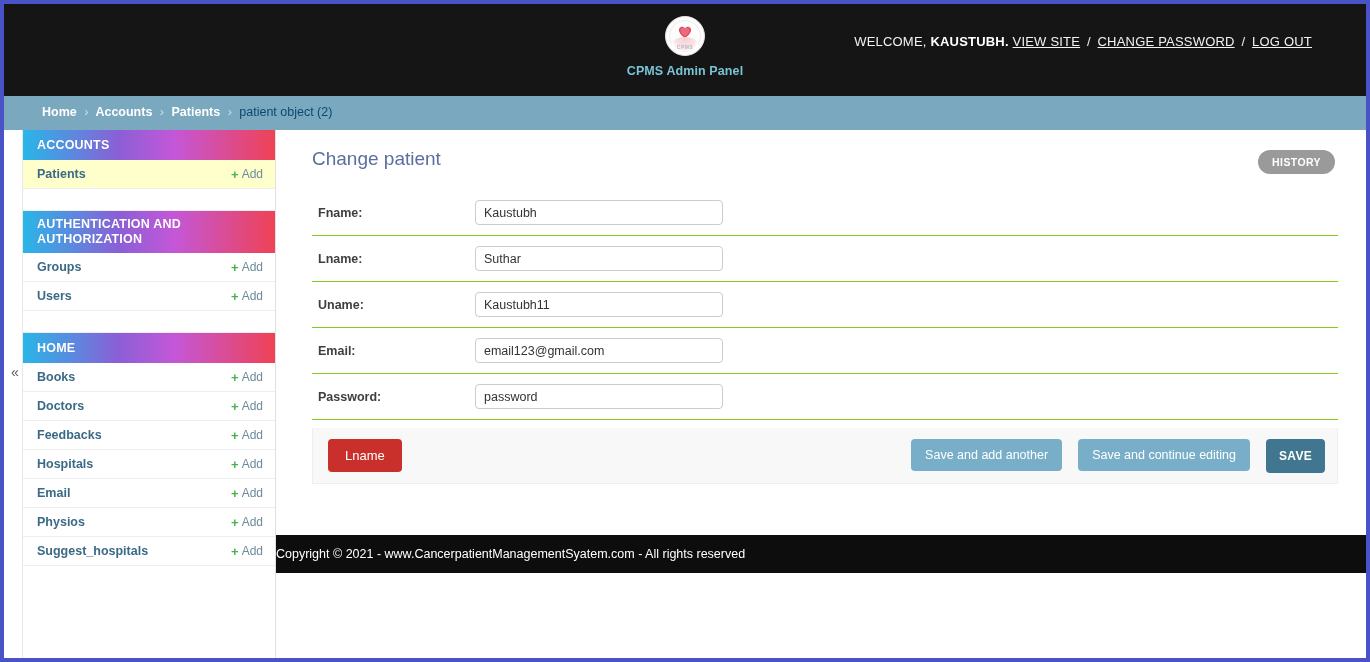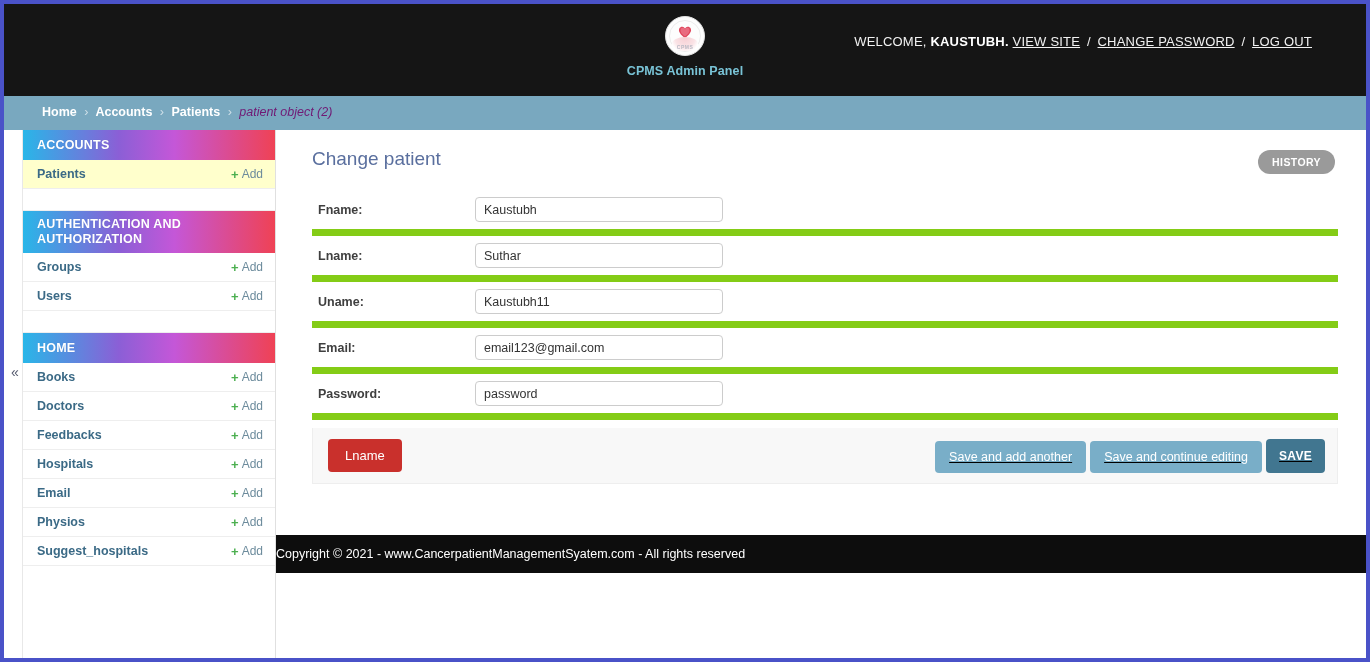--- a/index.html
+++ b/index.html
@@ -108,21 +108,21 @@
     left: 0; top: 92px;
     width: 1362px; height: 34px;
     background: #79a8bf;
     font-size: 12.5px;
     color: #ffffff;
     padding: 9px 0 0 38px;
     font-weight: bold;
   }
   #breadcrumbs a { color: #ffffff; text-decoration: none; }
   #breadcrumbs .crumb-sep { color: #cfe0e9; font-weight: normal; margin: 0 4px; }
-  #breadcrumbs .current { color: #701a75; font-weight: normal; font-style: italic; }
+  #breadcrumbs .current { color: #0c4a6e; font-weight: normal; }
 
   
   #sidebar {
     position: absolute;
     left: 18px; top: 126px;
     width: 254px;
     height: 528px;
     background: #ffffff;
     border-left: 1px solid #e8e8e8;
     border-right: 1px solid #e0e0e0;
@@ -219,21 +219,21 @@
     cursor: pointer;
     font-family: "Liberation Sans", sans-serif;
   }
 
   
   #form-rows { width: 1026px; }
   .form-row {
     display: flex;
     align-items: center;
     height: 46px;
-    border-bottom: 7px solid #84cc16;
+    border-bottom: 1px solid #84cc16;
   }
   .form-row .flabel {
     width: 163px;
     font-size: 12.5px;
     font-weight: bold;
     color: #3f3f3f;
     padding-left: 6px;
   }
   .form-row input.finput {
     width: 248px;
@@ -266,23 +266,22 @@
     border: none;
     border-radius: 4px;
     font-size: 13px;
     padding: 9px 17px;
     cursor: pointer;
     font-family: "Liberation Sans", sans-serif;
   }
   #submit-actions {
     margin-left: auto;
     display: flex;
-    align-items: flex-end;
-    gap: 4px;
-    text-decoration: underline;
+    align-items: flex-start;
+    gap: 16px;
   }
   .btn-secondary {
     background: #79aec8;
     color: #ffffff;
     border: none;
     border-radius: 4px;
     font-size: 12.5px;
     padding: 9px 14px;
     cursor: pointer;
     font-family: "Liberation Sans", sans-serif;

